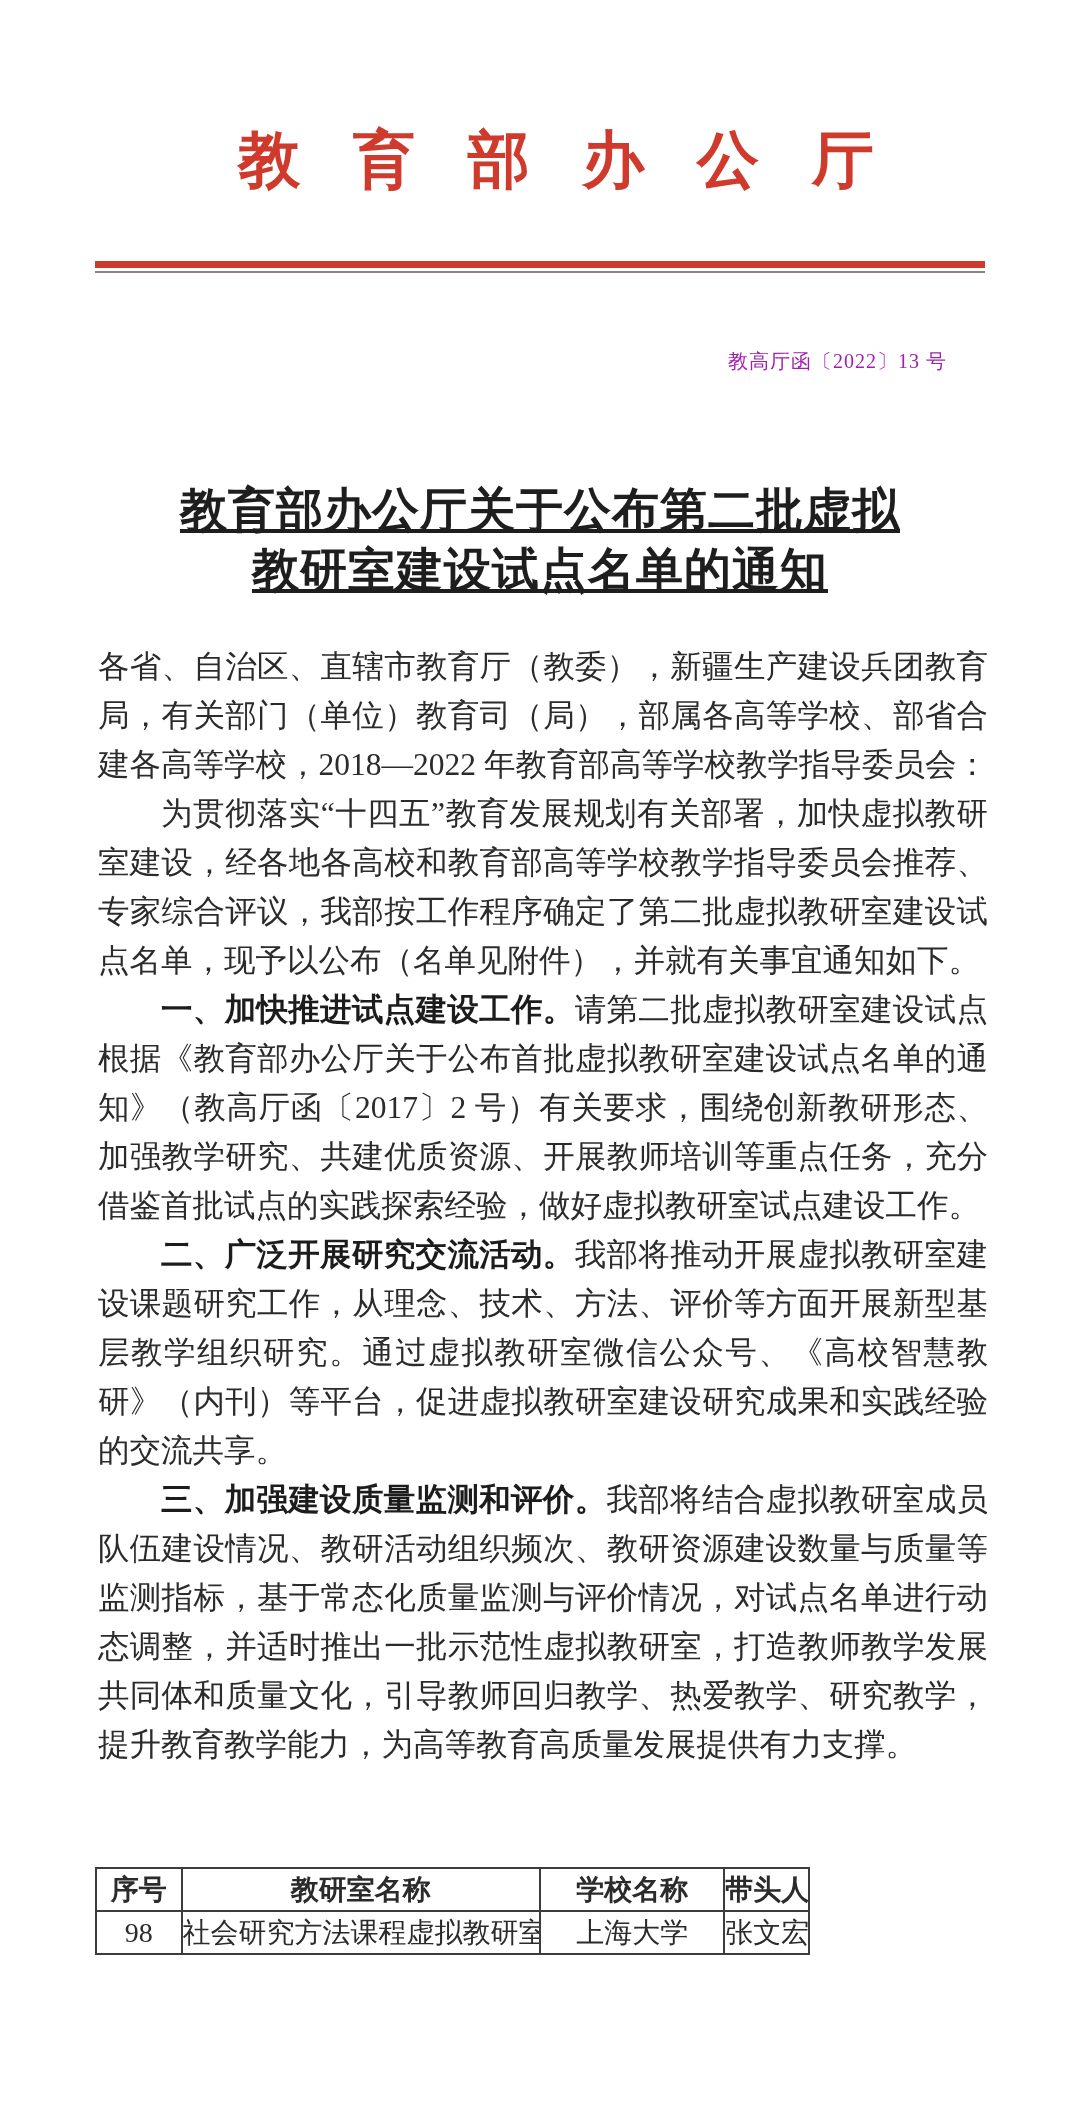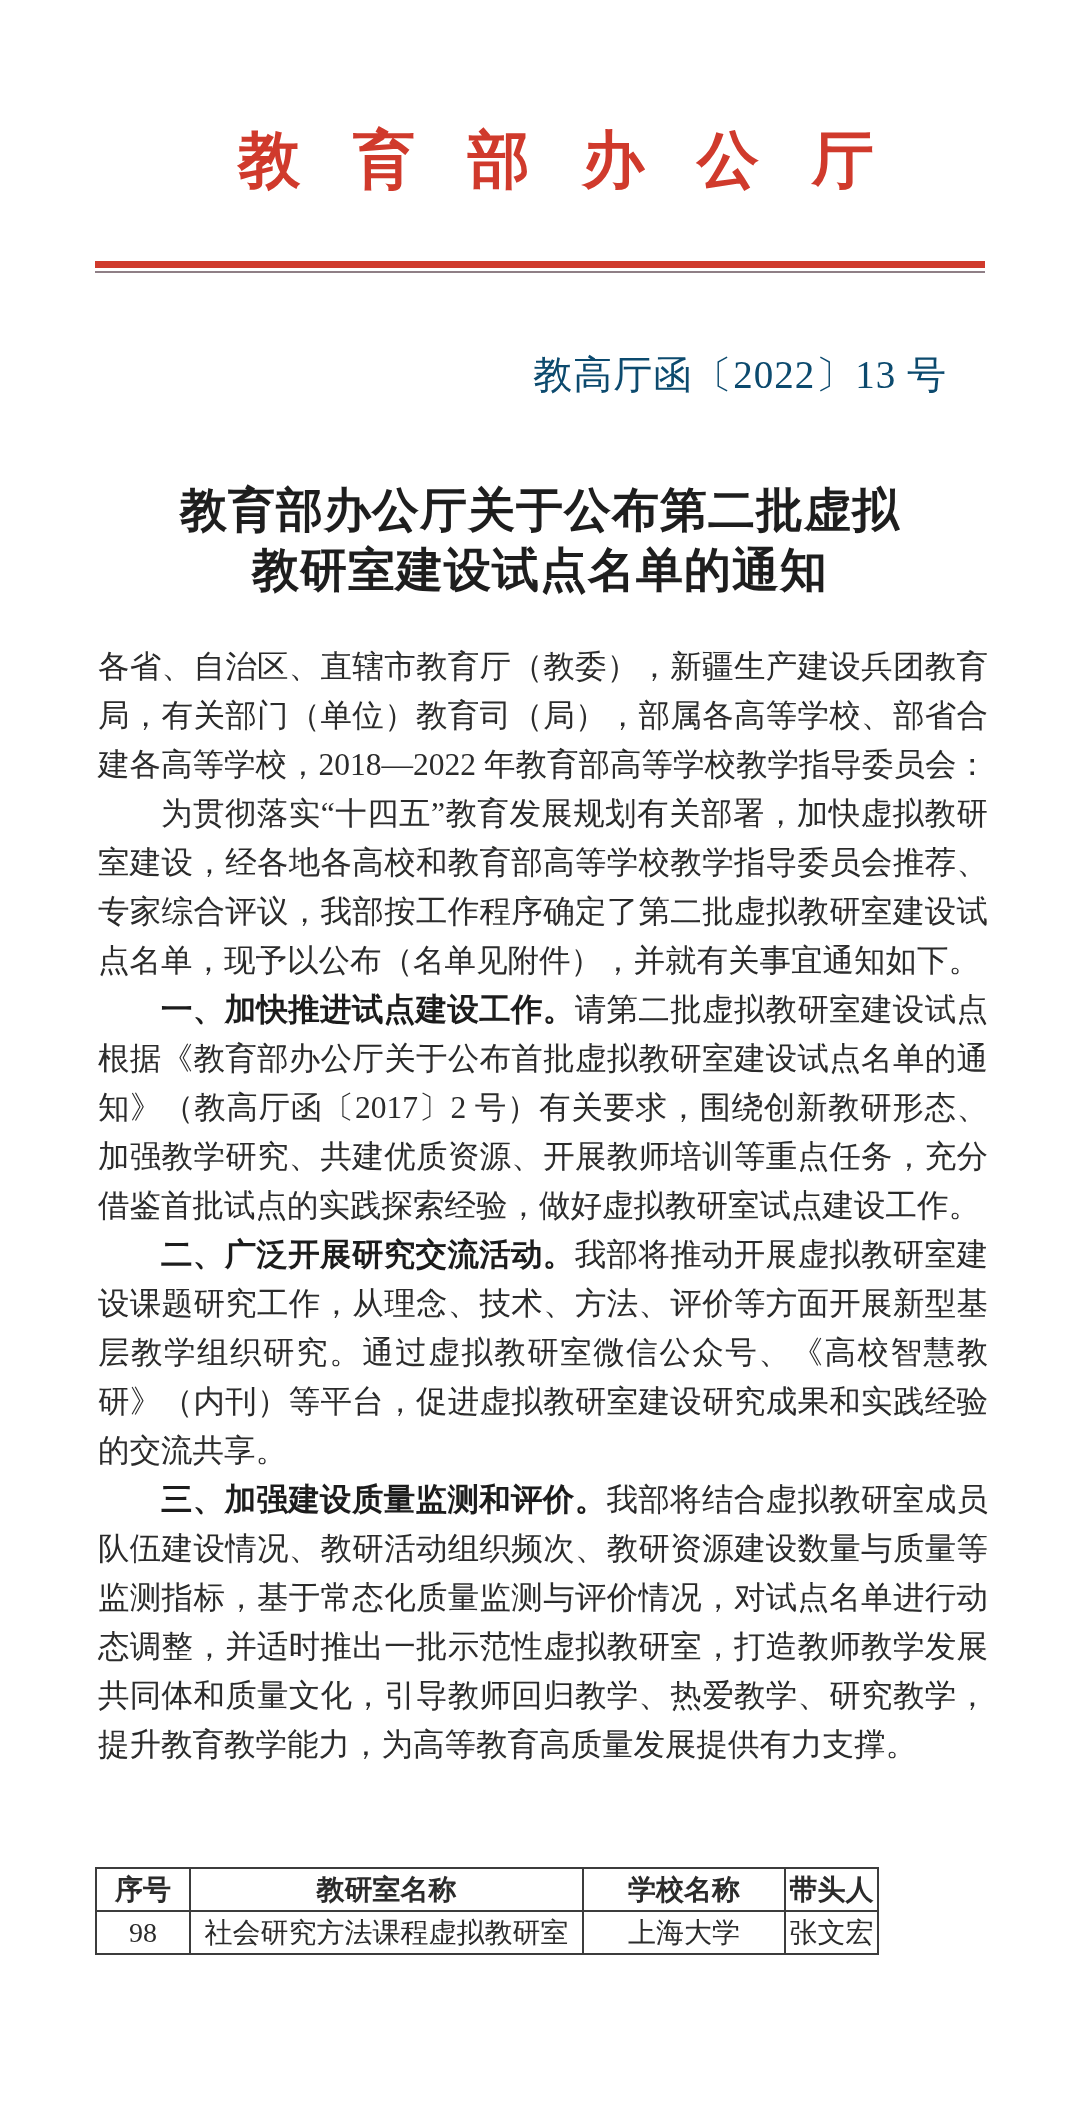--- a/index.html
+++ b/index.html
@@ -25,52 +25,53 @@
   }
   .rule{
     position:absolute;
     top:261px;left:95px;width:890px;
   }
   .rule .thick{height:7px;background:#d03a2c;}
   .rule .thin{height:2px;background:#8f7f86;margin-top:3px;}
   .doc-number{
     position:absolute;
     top:348px;right:133px;
-    font-size:39px;
-    color:#0c4a6e;
+    font-size:20px;
+    color:#a21caf;
     letter-spacing:1px;
   }
   .notice-title{
     position:absolute;
     top:480px;left:0;width:100%;
     text-align:center;
     font-size:47px;
     font-weight:700;
     line-height:60px;
     color:#1e1e1e;
     letter-spacing:1px;
+    text-decoration:underline;
   }
   .body-text{
     position:absolute;
     top:642px;left:98px;width:890px;
     font-size:31.5px;
     line-height:49px;
     text-align:justify;
     color:#2b2b2b;
   }
   .body-text p{margin:0;}
   .indent{text-indent:2em;}
   .sec-lead{
     font-family:Liberation Serif, serif;
     font-weight:700;
     color:#1c1c1c;
   }
   .appendix-table{
     position:absolute;
-    top:1867px;left:95px;width:784px;
+    top:1867px;left:95px;width:715px;
     border-collapse:collapse;
     table-layout:fixed;
     font-size:28px;
     color:#2b2b2b;
   }
   .appendix-table th,.appendix-table td{
     border:2px solid #3c3c3c;
     text-align:center;
     vertical-align:middle;
     padding:0;

